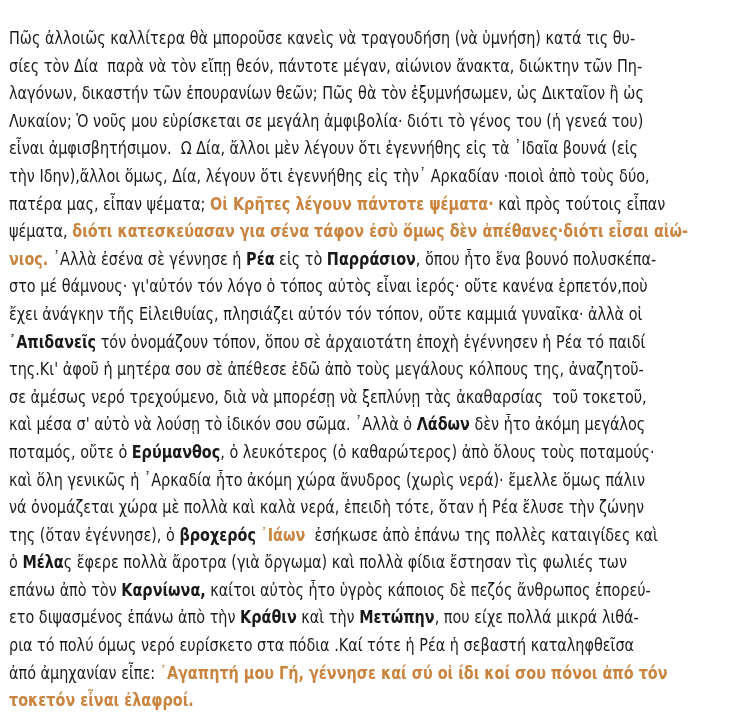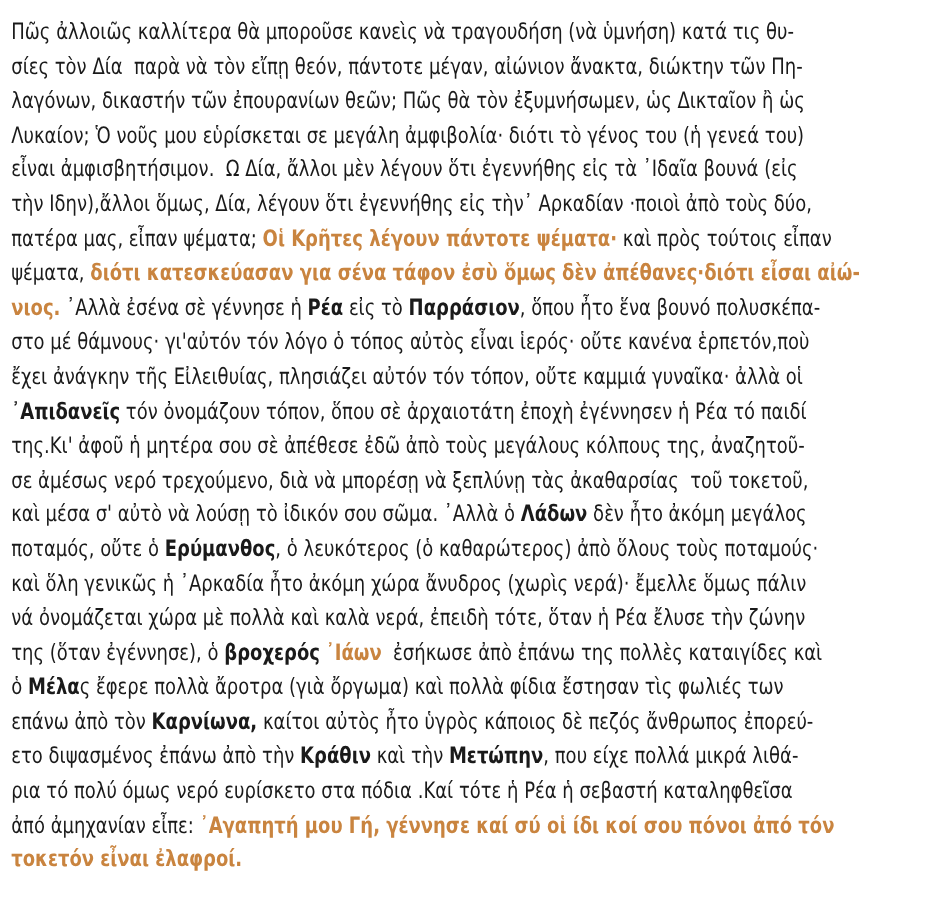--- a/index.html
+++ b/index.html
@@ -14,21 +14,21 @@
     background: var(--paper);
   }
   body {
     width: 754px;
     height: 719px;
     overflow: hidden;
   }
   main.page {
     width: 754px;
     height: 663px;
-    padding: 12px 0 0 9px;
+    padding: 24px 0 0 9px;
   }
   article.paragraph {
     width: 935px;
     transform: scaleX(0.80);
     transform-origin: 0 0;
     font-family: "DejaVu Sans", "Liberation Sans", sans-serif;
     font-size: 18px;
     line-height: 27.6px;
     color: var(--ink);
     letter-spacing: 0;

